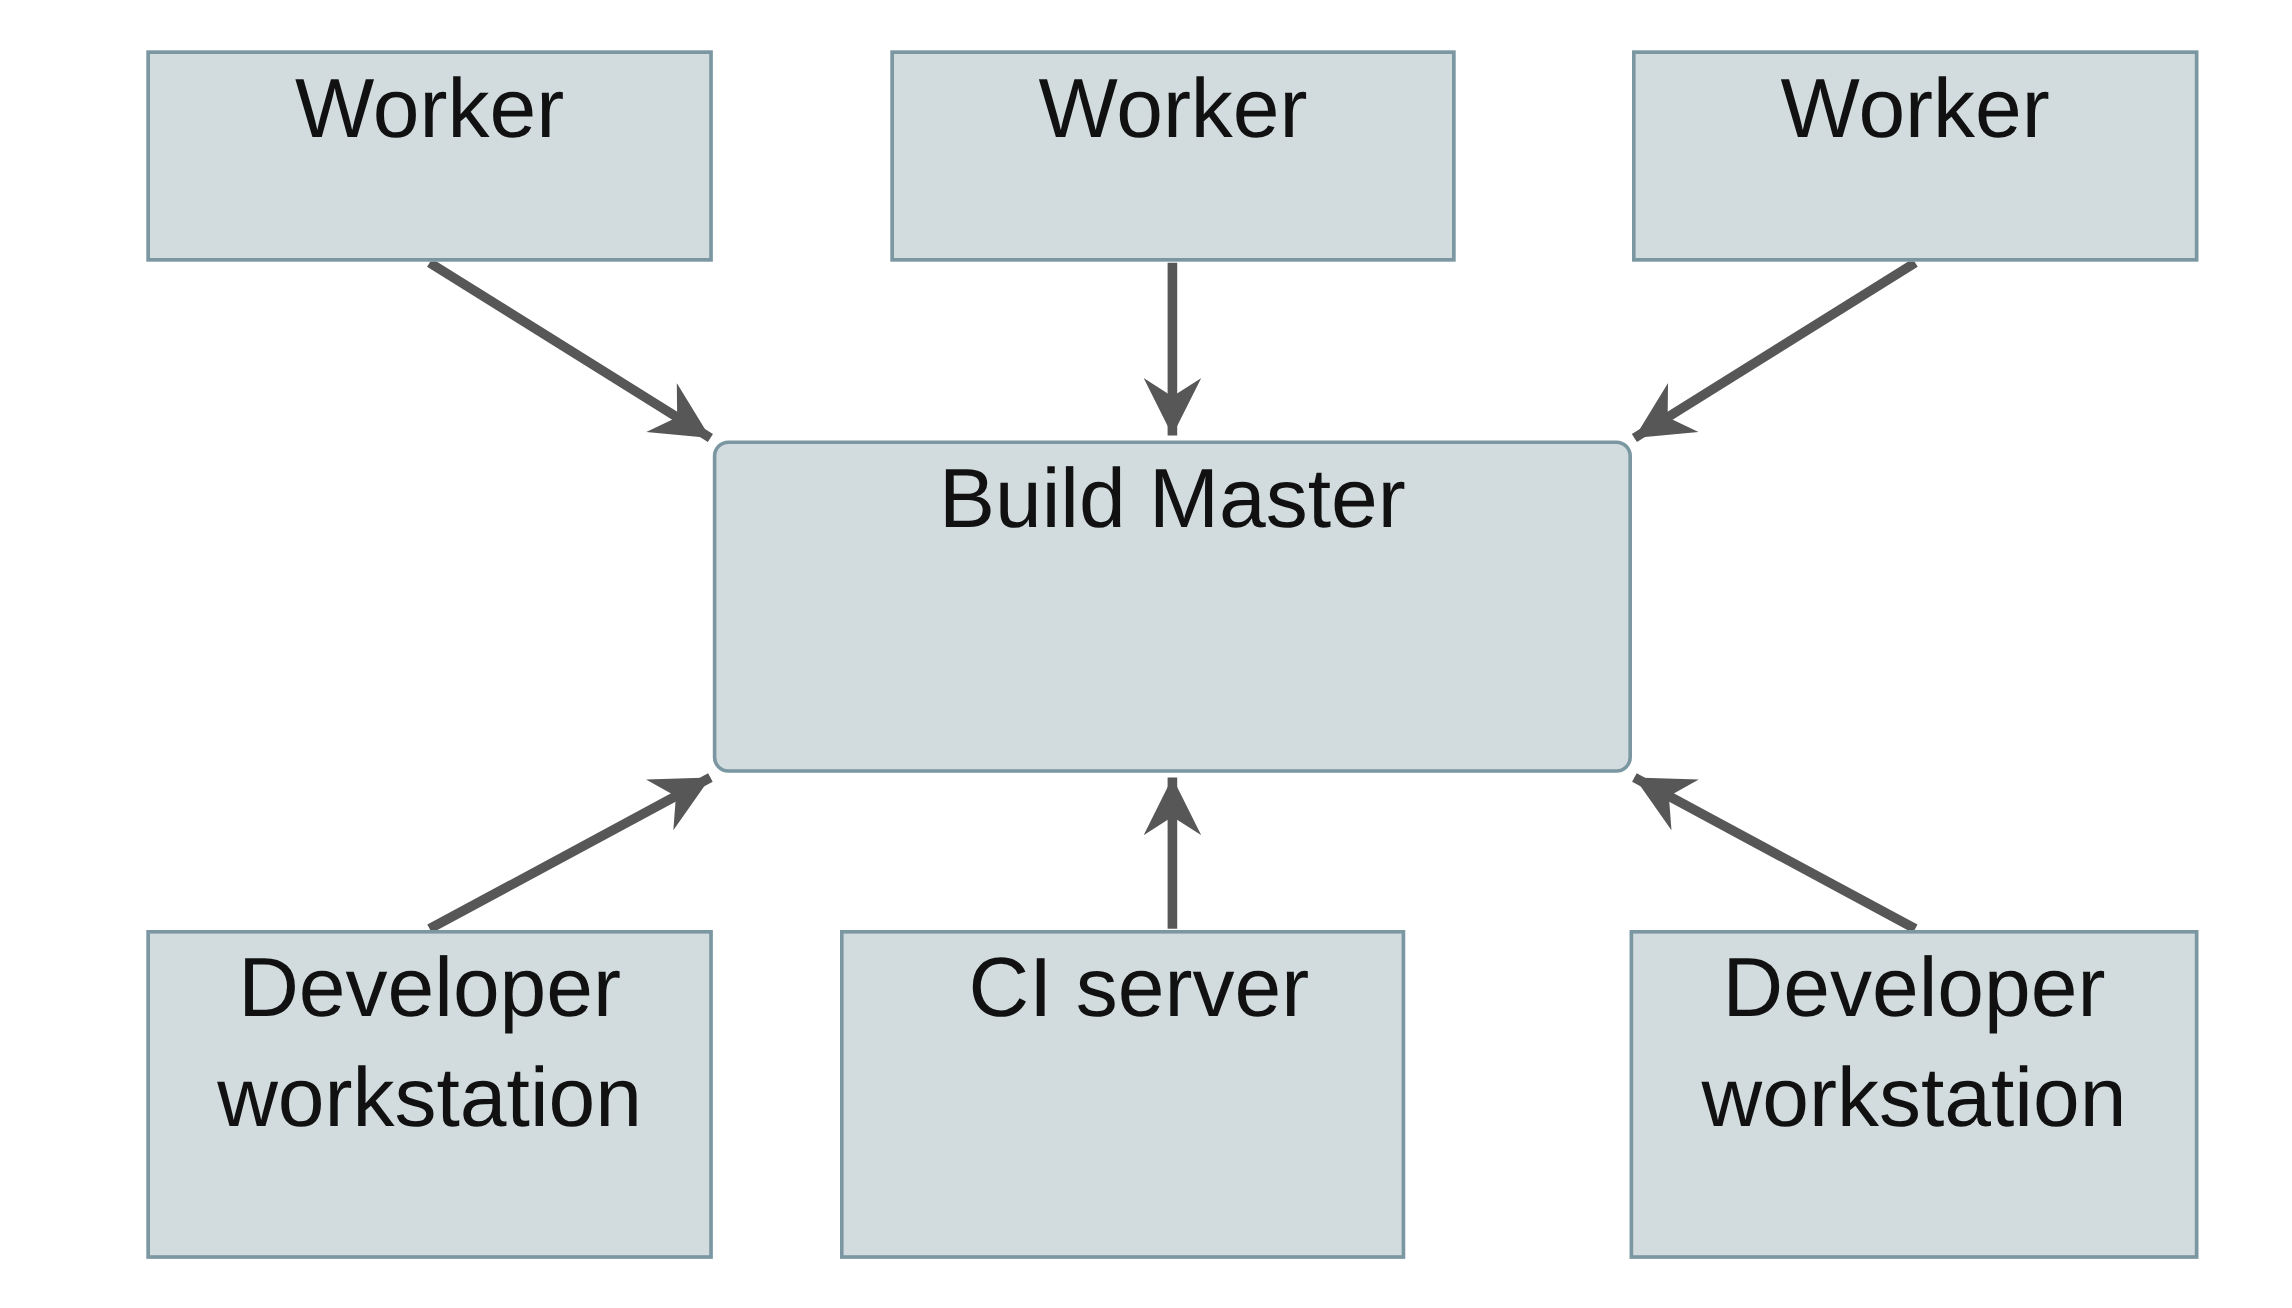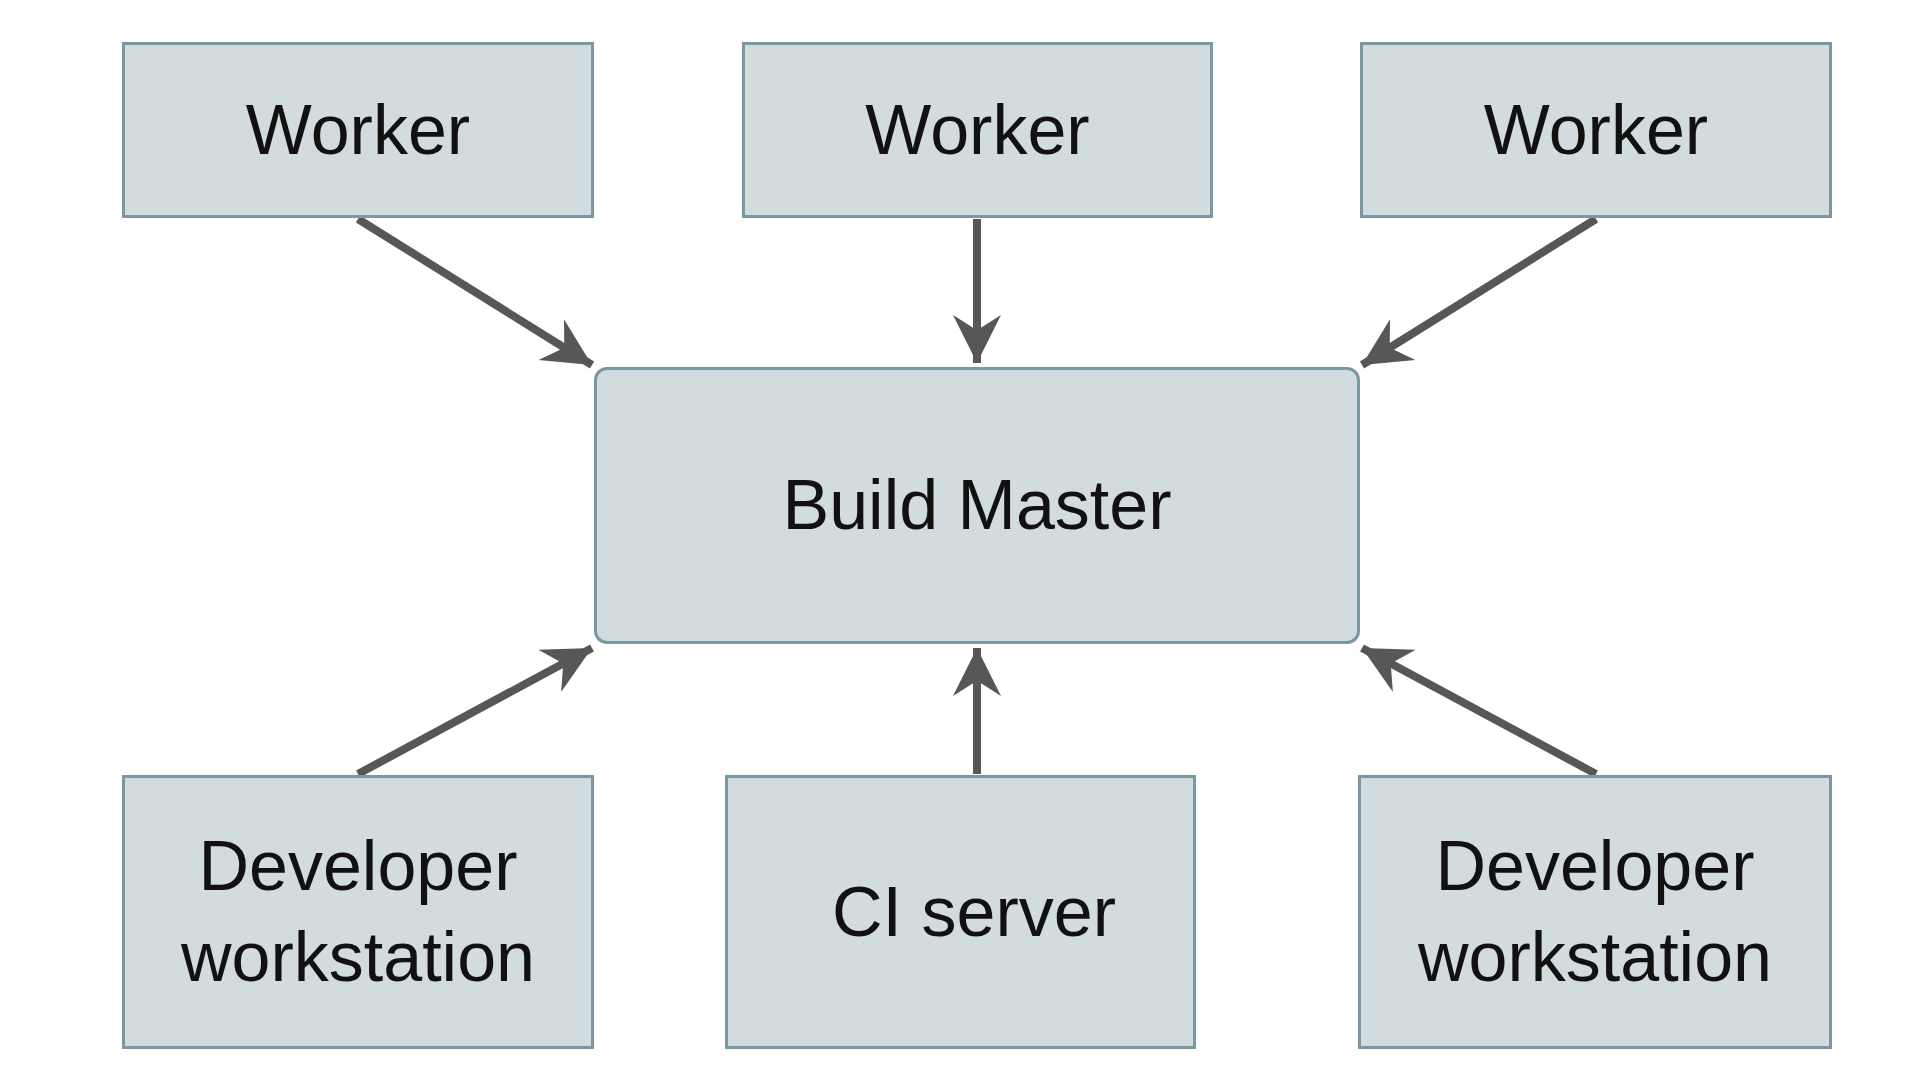--- a/index.html
+++ b/index.html
@@ -11,39 +11,38 @@
     position: relative;
     width: 1910px;
     height: 1090px;
     background: var(--background, #ffffff);
     font-family: "Liberation Sans", sans-serif;
     overflow: hidden;
   }
   .node {
     position: absolute;
     display: flex;
-    align-items: center;
     justify-content: center;
     text-align: center;
     box-sizing: border-box;
     background: var(--box-fill, #d2dbde);
     border: 3px solid var(--box-border, #7a97a2);
     color: var(--text, #111111);
     font-size: 70px;
     line-height: 1.3;
   }
   .node .label {
     padding: 0 10px;
   }
   #worker-1              { left: 122px;  top: 42px;  width: 472px; height: 176px; }
   #worker-2              { left: 742px;  top: 42px;  width: 471px; height: 176px; }
   #worker-3              { left: 1360px; top: 42px;  width: 472px; height: 176px; }
   #build-master          { left: 594px;  top: 367px; width: 766px; height: 277px; border-radius: 13px; }
   #dev-workstation-left  { left: 122px;  top: 775px; width: 472px; height: 274px; }
-  #ci-server             { left: 725px;  top: 775px; width: 471px; height: 274px; padding-left: 27px; }
+  #ci-server             { left: 700px;  top: 775px; width: 471px; height: 274px; padding-left: 27px; }
   #dev-workstation-right { left: 1358px; top: 775px; width: 474px; height: 274px; }
 
   svg.arrows {
     position: absolute;
     left: 0; top: 0;
     width: 1910px;
     height: 1090px;
     pointer-events: none;
   }
   svg.arrows line {

